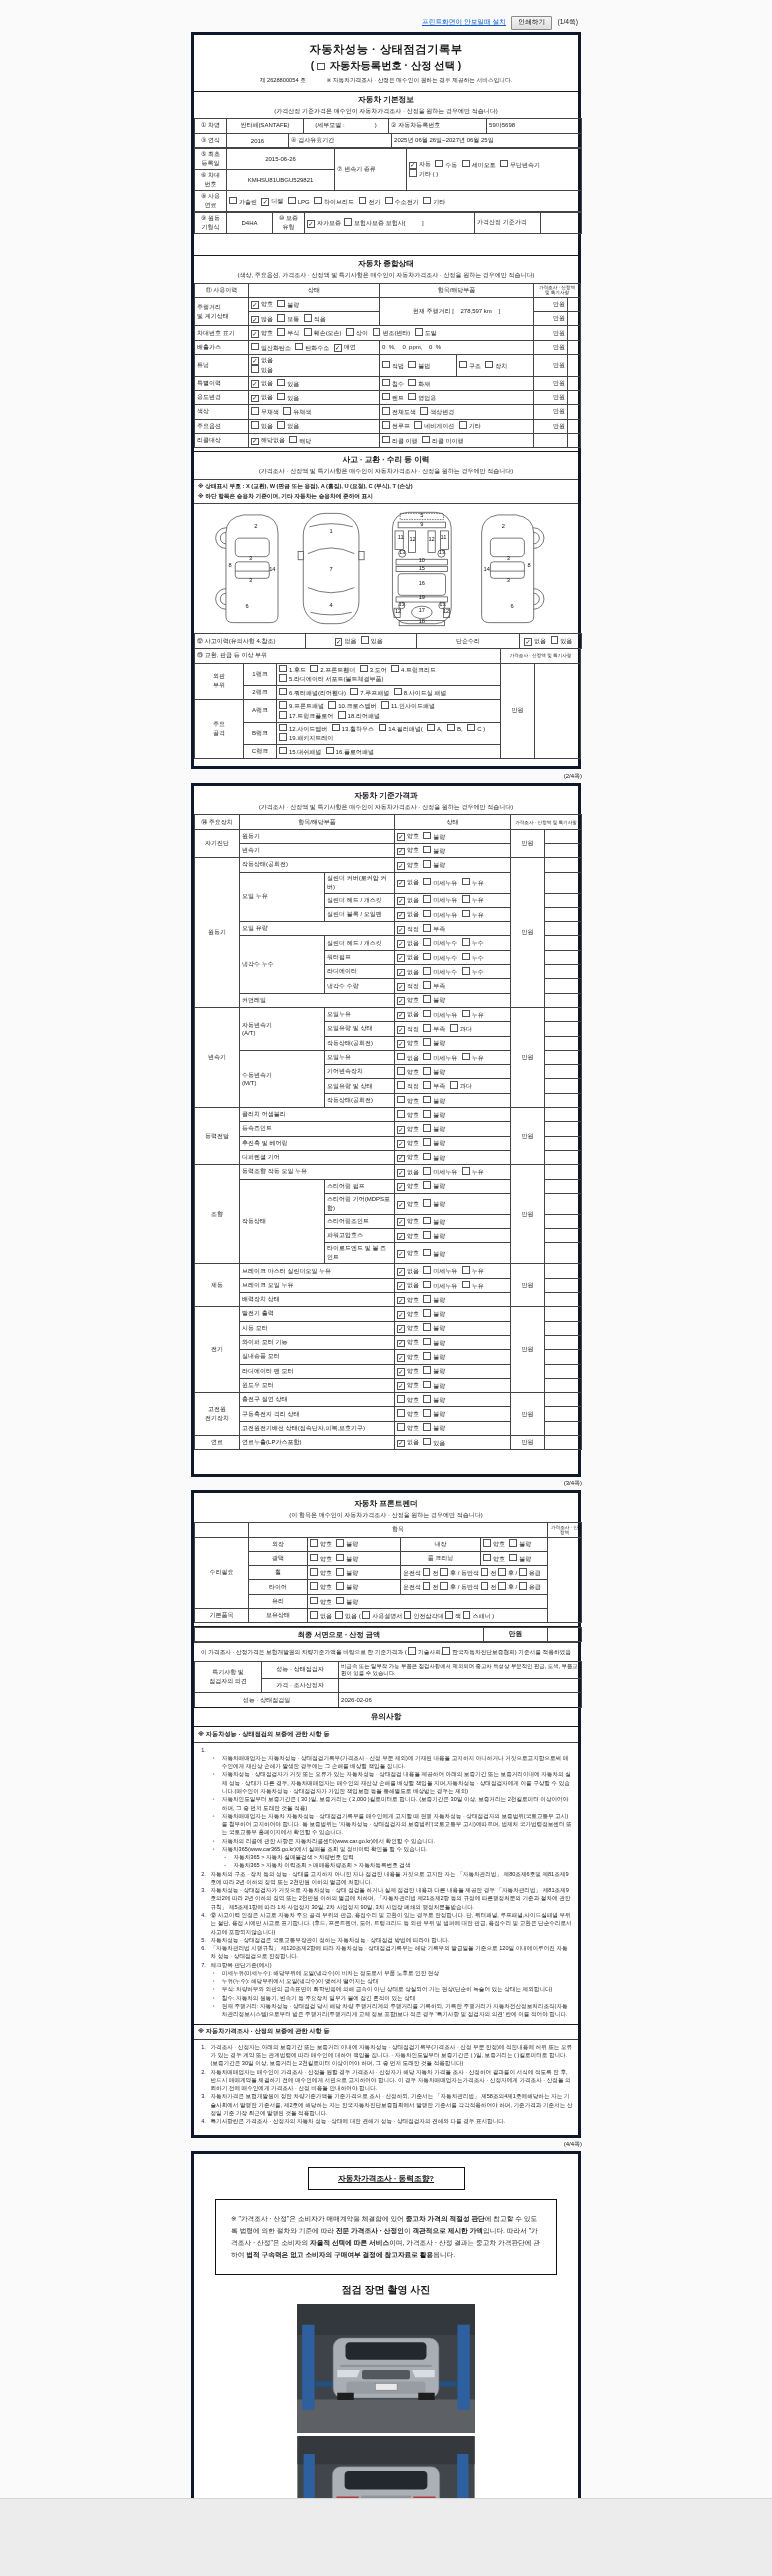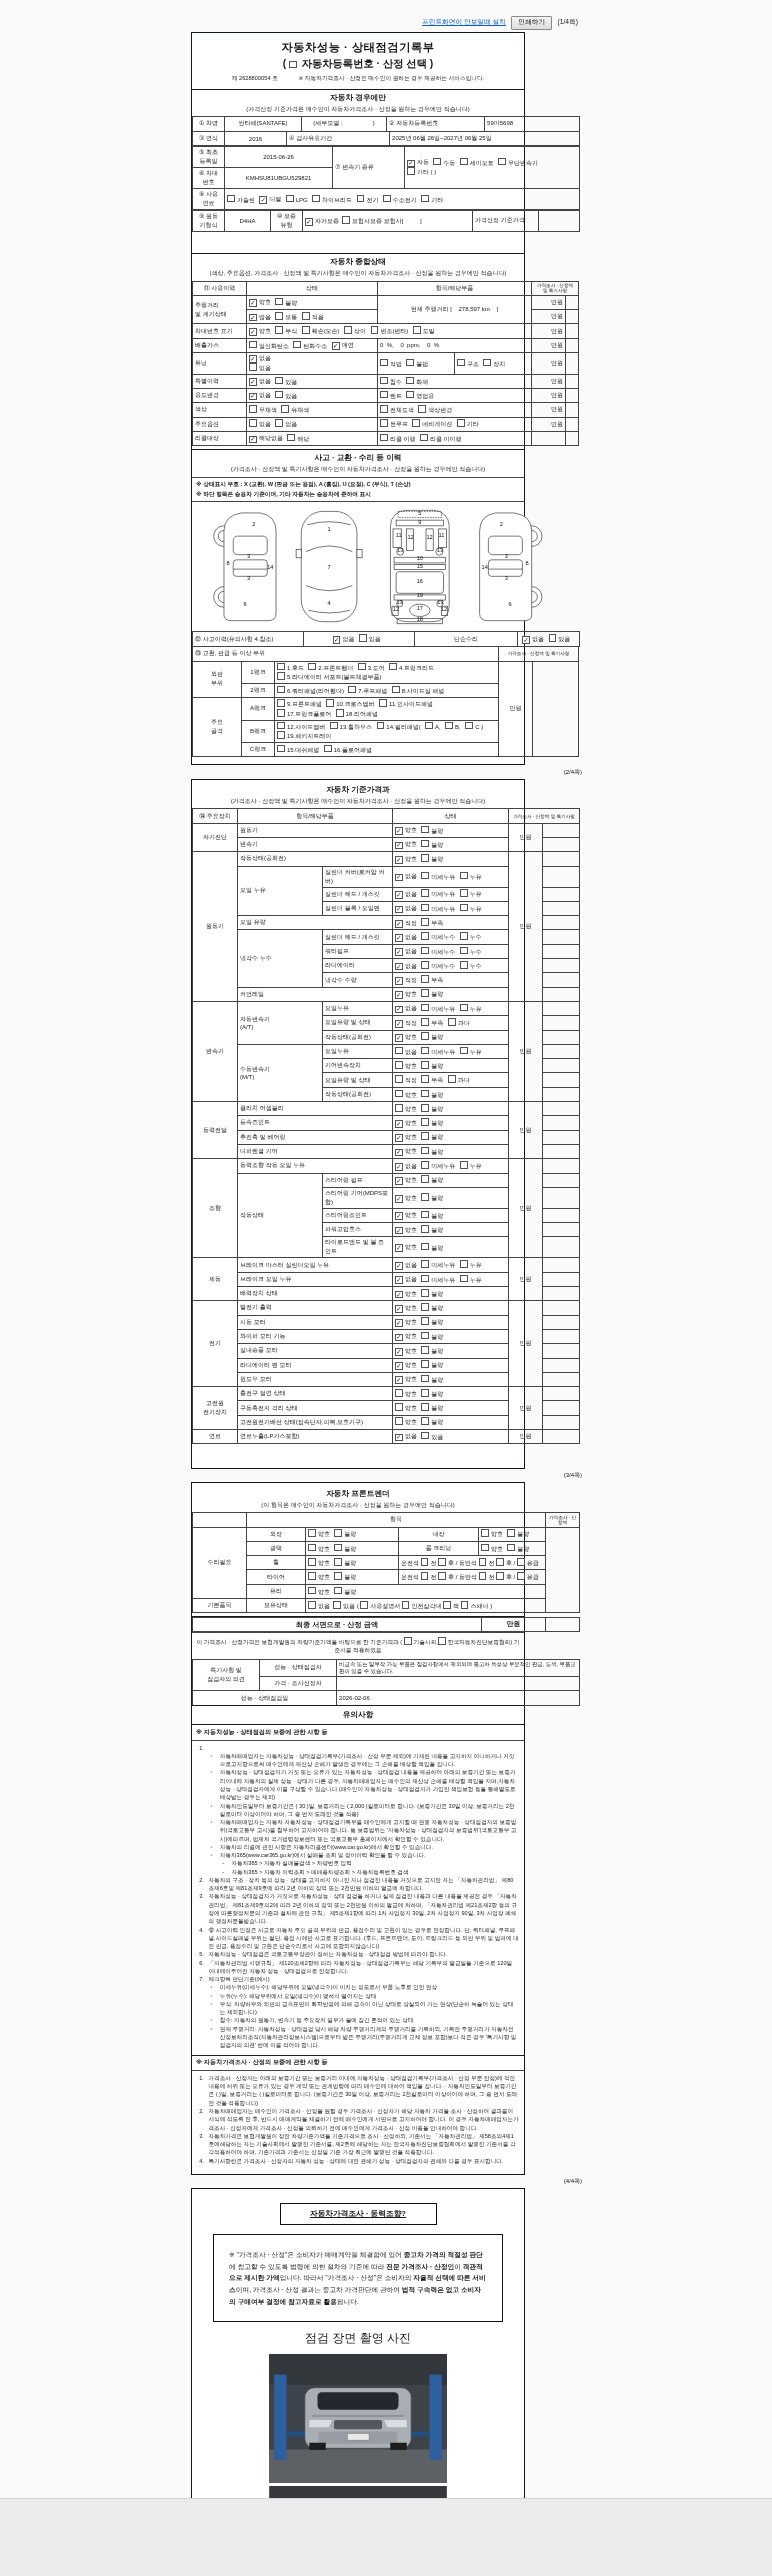--- a/index.html
+++ b/index.html
@@ -1,21 +1,21 @@
 <!DOCTYPE html>
 <html style="font-size:8.2px"><head>
 <meta charset="utf-8">
 <style>
   html,body{margin:0;padding:0;background:#fafafa;font-family:"Liberation Sans","DejaVu Sans",sans-serif;color:#1a1a1a;}
   .canvas{position:relative;width:773px;height:2576px;background:#fafafa;overflow:hidden;}
   .topbar{position:absolute;left:422px;top:15.5px;width:206px;display:flex;align-items:center;gap:5.2px;font-size:6.7px;}
   .lnk{color:#0b5bd3;text-decoration:underline;font-size:6.7px;}
   .btn{font-size:6.7px;padding:1.5px 6.2px;background:linear-gradient(#f5f5f5,#ddd);border:0.5px solid #8a8a8a;border-radius:1px;cursor:pointer;}
   .pgno{font-size:6.7px;color:#111;}
-  .page{position:relative;margin-left:191px;width:334px;background:#fff;border:1px solid #0f172a;box-sizing:border-box;}
+  .page{position:relative;margin-left:191px;width:390px;background:#fff;border:3px solid #0f172a;box-sizing:border-box;}
   .p1{margin-top:32px;}
   .pgbreak{margin-left:191px;width:390px;text-align:right;font-size:6px;padding:2.1px 1px;color:#111;}
   .doc-title{font-size:11.3px;font-weight:bold;text-align:center;padding-top:7.2px;letter-spacing:0.5px;}
   .doc-title2{font-size:10.3px;font-weight:bold;text-align:center;padding-top:2.1px;}
   .doc-no-row{font-size:5.7px;text-align:center;padding:4.1px 0 5.2px 0;color:#222;}
   .doc-no-row .sp{display:inline-block;width:20.6px;}
   .sec{border-top:1px solid #1a1a1a;}
   .h1{font-size:7.7px;font-weight:bold;text-align:center;padding:3.1px 0 1px 0;}
   .sub{font-size:6px;text-align:center;padding:1px 0 3.1px 0;}
   table.t{border-collapse:collapse;width:100%;table-layout:fixed;margin-top:-0.5px;}
@@ -31,21 +31,21 @@
   .notes-title{font-size:7.7px;font-weight:bold;text-align:center;padding:4.1px 0;}
   .nhead{font-size:6.2px;font-weight:bold;border-top:1px solid #1a1a1a;border-bottom:0.5px solid #444;padding:2.6px 4.1px;}
   .nbody{padding:3.1px 5.2px 5.2px 7.2px;border-bottom:1px solid #1a1a1a;}
   .note-line{display:flex;font-size:5.6px;line-height:1.48;}
   .note-line .mk{flex:0 0 9.3px;}
   .note-line .tx{flex:1;}
   .finalrow td{height:23px;}
   .basisrow{font-size:5.7px;text-align:center;padding:4.1px 2.1px;border-top:0.5px solid #444;}
   .p4box1{width:155px;margin:13.4px auto 0 auto;border:1px solid #111;text-align:center;font-size:7.7px;font-weight:bold;padding:5.2px 0;text-decoration:underline;}
   .p4box2{margin:9.3px 20.6px 0 20.6px;border:1px solid #111;padding:13.4px 15.5px;font-size:6.7px;line-height:1.75;}
-  .phototitle{font-size:12px;font-weight:normal;text-align:center;padding:8.2px 0 4.1px 0;}
+  .phototitle{font-size:10px;font-weight:bold;text-align:center;padding:8.2px 0 4.1px 0;}
   .photo{display:block;margin:3.1px auto;}
   .signbox{border-top:1px solid #1a1a1a;margin-top:7.2px;}
   .signtitle{font-size:7.7px;font-weight:bold;text-align:center;padding:3.1px 0;border-bottom:1px solid #1a1a1a;}
   .signline{font-size:6.2px;text-align:center;padding-top:4.1px;}
   .signdate{font-size:6.4px;text-align:center;padding-top:7.2px;}
   .orgrow{position:relative;height:33px;margin-top:1px;}
   .orgname{position:absolute;left:77px;top:7.2px;font-size:7.5px;letter-spacing:1px;}
   .orgseal{position:absolute;left:206px;top:1px;width:28px;height:30px;border:1px solid #d42a2a;color:#d42a2a;font-size:5.7px;font-weight:bold;line-height:1.2;display:flex;align-items:center;justify-content:center;text-align:center;transform:rotate(-2deg);opacity:.92;word-break:break-all;padding:1px;box-sizing:border-box;}
   .orgin{position:absolute;left:242px;top:10.3px;font-size:6.4px;}
   .fee{position:absolute;right:5.2px;top:6.2px;font-size:6.7px;font-weight:bold;}
@@ -69,21 +69,21 @@
   </div>
 
   <div class="page p1">
     <div class="doc-title">자동차성능 · 상태점검기록부</div>
     <div class="doc-title2"><span>( </span><span class="cb"></span><span> 자동차등록번호 · 산정 선택 )</span></div>
     <div class="doc-no-row">
       <span>제 2628800054 호</span><span class="sp"></span><span>※ 자동차가격조사 · 산정은 매수인이 원하는 경우 제공하는 서비스입니다.</span>
     </div>
 
     <div class="sec">
-      <div class="h1">자동차 경우에만</div>
+      <div class="h1">자동차 기본정보</div>
       <div class="sub">(가격산정 기준가격은 매수인이 자동차가격조사 · 산정을 원하는 경우에만 적습니다)</div>
       <div>
           <table class="t">
             <colgroup>
               <col style="width: 32px;">
               <col style="width: 77px;">
               <col style="width: 85px;">
               <col style="width: 98px;">
               <col style="width: 95px;">
             </colgroup>

